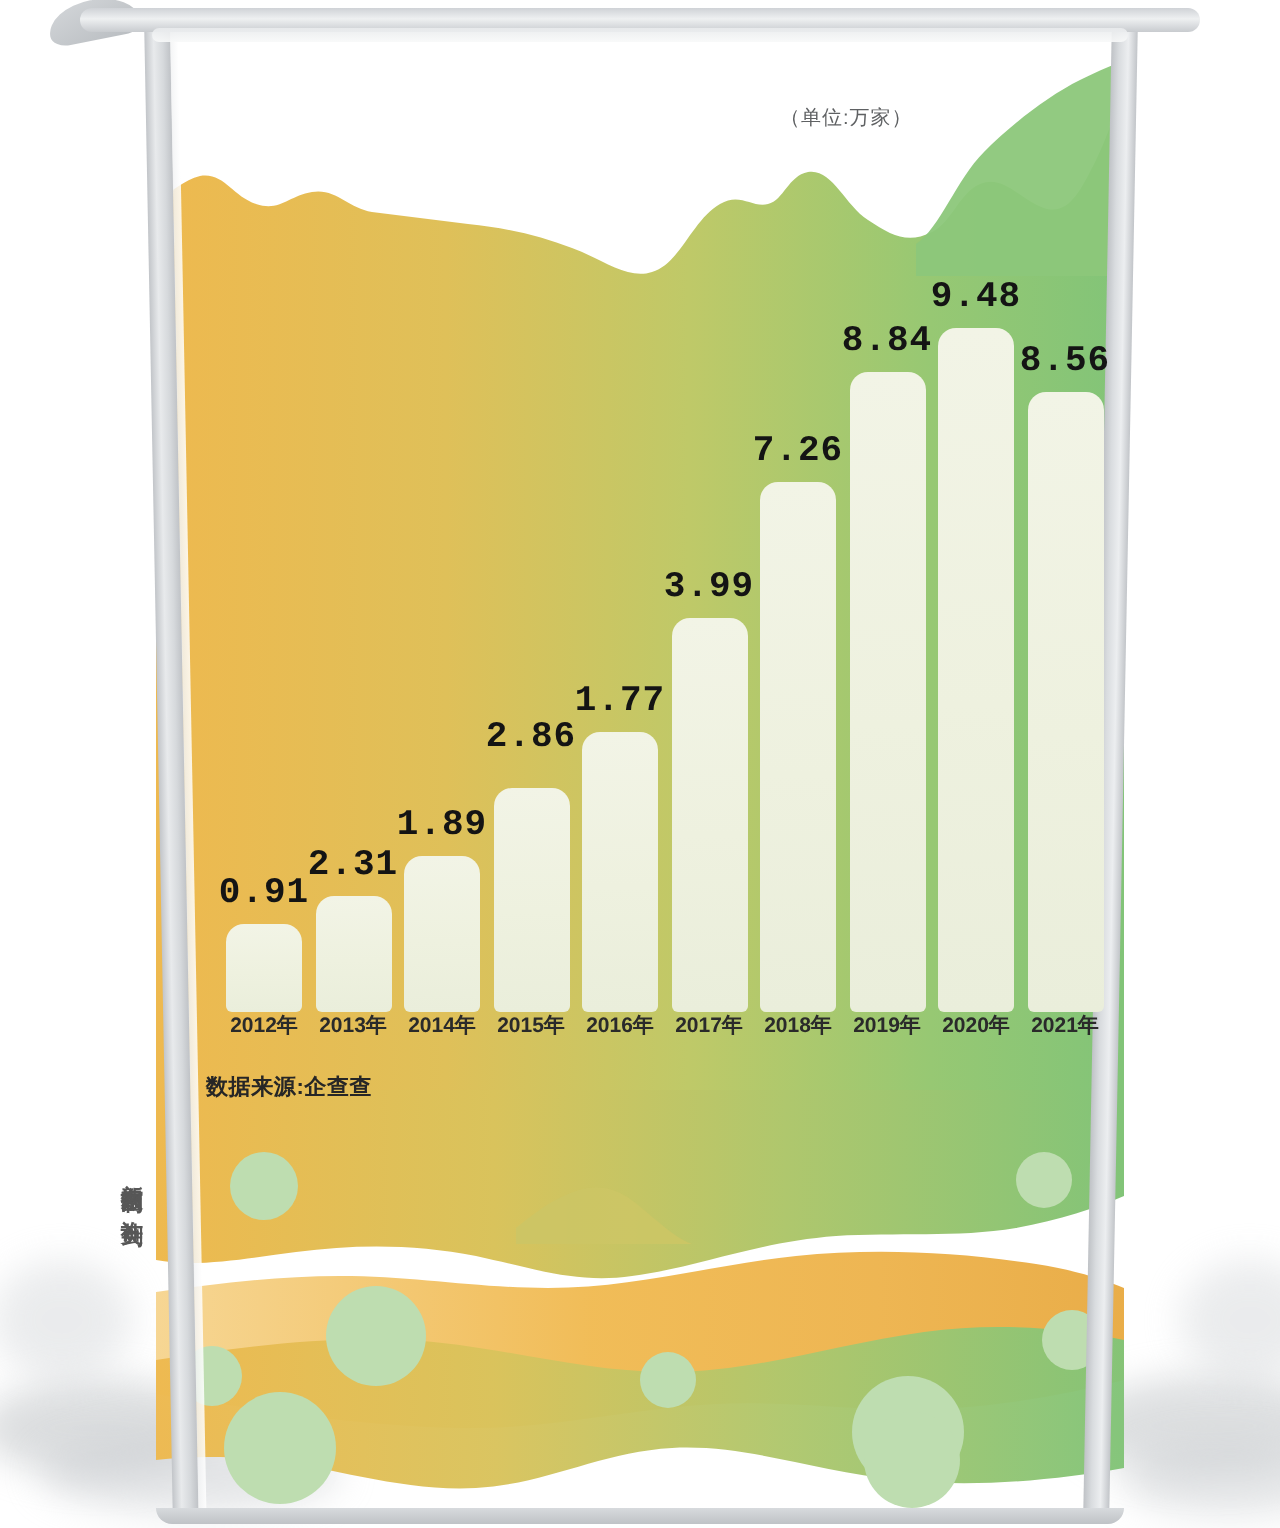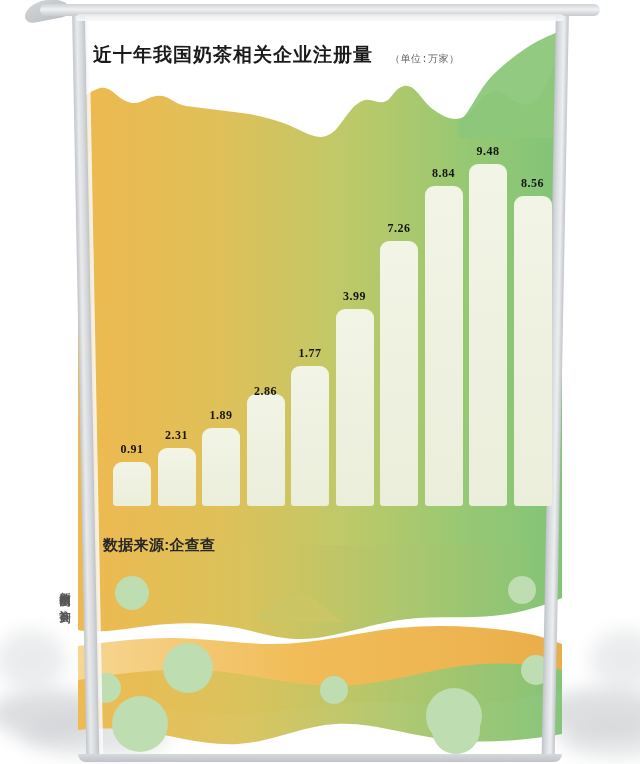--- a/index.html
+++ b/index.html
@@ -66,45 +66,45 @@
   
   .chart{position:absolute;left:0;top:0;width:640px;height:764px;}
   .title{
     position:absolute;left:93px;top:42px;
     font-family:"DejaVu Serif","Liberation Serif",serif;
     font-weight:bold;font-size:19px;color:#1a1a1a;letter-spacing:1px;
     white-space:nowrap;
   }
   .unit{
     position:absolute;left:390px;top:52px;
-    font-size:10px;color:#5f6163;letter-spacing:.5px;white-space:nowrap;font-family:Liberation Mono, monospace;
+    font-size:10px;color:#5f6163;letter-spacing:.5px;white-space:nowrap;
   }
 
   .plot{position:absolute;left:98px;top:120px;width:445px;height:386px;}
   .bar-col{position:absolute;bottom:0;width:38px;}
   .bar{
     width:38px;
     background:linear-gradient(180deg,#f2f4e6 0%,#eef1df 55%,#eaeedb 100%);
     border-radius:9px 9px 3px 3px;
     position:absolute;bottom:0;left:0;
   }
   .bar-val{
     position:absolute;left:50%;transform:translateX(-50%);
-    font-family:Liberation Serif, serif;
-    font-weight:bold;font-size:12px;color:#141414;
+    font-family:Liberation Mono, monospace;
+    font-weight:bold;font-size:18px;color:#141414;
     white-space:nowrap;letter-spacing:.5px;
   }
   .xlabels{position:absolute;left:98px;top:506px;width:445px;height:18px;}
   .xlab{
     position:absolute;width:46px;text-align:center;
     font-size:10.5px;font-weight:bold;color:#2a2a2a;white-space:nowrap;
   }
   .source{
     position:absolute;left:103px;top:536px;
-    font-size:15px;font-weight:bold;color:#262626;letter-spacing:.3px;white-space:nowrap;
+    font-size:11px;font-weight:bold;color:#262626;letter-spacing:.3px;white-space:nowrap;
   }
   .credit{
     position:absolute;left:56px;top:583px;width:16px;
     writing-mode:vertical-rl;text-orientation:upright;
     font-size:11px;font-weight:bold;color:#3a3a3a;letter-spacing:1px;
     opacity:.85;white-space:nowrap;
   }
 </style>
 </head>
 <body>
@@ -187,39 +187,38 @@
   <div class="glass-wall rim-ear"></div>
   <div class="glass-wall wall-left"></div>
   <div class="glass-wall wall-left-in"></div>
   <div class="glass-wall wall-right"></div>
   <div class="glass-wall rim-top"></div>
   <div class="glass-wall rim-top2"></div>
   <div class="glass-wall glass-bottom"></div>
 
   <div class="chart">
 
-    <div class="title">近十年我国奶茶相关企业注册量</div>
     <div class="unit">（单位:万家）</div>
 
     <div class="plot" id="plot">
         <div class="bar-col" style="left: 15px;">
           <div class="bar" style="height: 43.668px;"></div>
           <div class="bar-val" style="bottom: 48.668px;">0.91</div>
         </div>
         <div class="bar-col" style="left: 59.5px;">
           <div class="bar" style="height: 57.936px;"></div>
           <div class="bar-val" style="bottom: 62.936px;">2.31</div>
         </div>
         <div class="bar-col" style="left: 104px;">
           <div class="bar" style="height: 77.772px;"></div>
           <div class="bar-val" style="bottom: 82.772px; margin-top: 20px;">1.89</div>
         </div>
         <div class="bar-col" style="left: 148.5px;">
           <div class="bar" style="height: 111.528px;"></div>
-          <div class="bar-val" style="bottom: 107px;">2.86</div>
+          <div class="bar-val" style="bottom: 127px;">2.86</div>
         </div>
         <div class="bar-col" style="left: 193px;">
           <div class="bar" style="height: 140.064px;"></div>
           <div class="bar-val" style="bottom: 145.064px;">1.77</div>
         </div>
         <div class="bar-col" style="left: 237.5px;">
           <div class="bar" style="height: 196.788px;"></div>
           <div class="bar-val" style="bottom: 201.788px;">3.99</div>
         </div>
         <div class="bar-col" style="left: 282px;">
@@ -231,18 +230,30 @@
           <div class="bar-val" style="bottom: 324.632px; margin-top: 21px;">8.84</div>
         </div>
         <div class="bar-col" style="left: 371px;">
           <div class="bar" style="height: 341.904px;"></div>
           <div class="bar-val" style="bottom: 346.904px;">9.48</div>
         </div>
         <div class="bar-col" style="left: 415.5px;">
           <div class="bar" style="height: 309.888px;"></div>
           <div class="bar-val" style="bottom: 314.888px;">8.56</div>
         </div>
+      </div>
+    <div class="xlabels" id="xlabels">
+        <div class="xlab" style="left: 11px;">2012年</div>
+        <div class="xlab" style="left: 55.5px;">2013年</div>
+        <div class="xlab" style="left: 100px;">2014年</div>
+        <div class="xlab" style="left: 144.5px;">2015年</div>
+        <div class="xlab" style="left: 189px;">2016年</div>
+        <div class="xlab" style="left: 233.5px;">2017年</div>
+        <div class="xlab" style="left: 278px;">2018年</div>
+        <div class="xlab" style="left: 322.5px;">2019年</div>
+        <div class="xlab" style="left: 367px;">2020年</div>
+        <div class="xlab" style="left: 411.5px;">2021年</div>
       </div>
 
     <div class="source">数据来源:企查查</div>
     <div class="credit">新京报制图 许英剑</div>
   </div>
 </div>
 
 </body></html>

